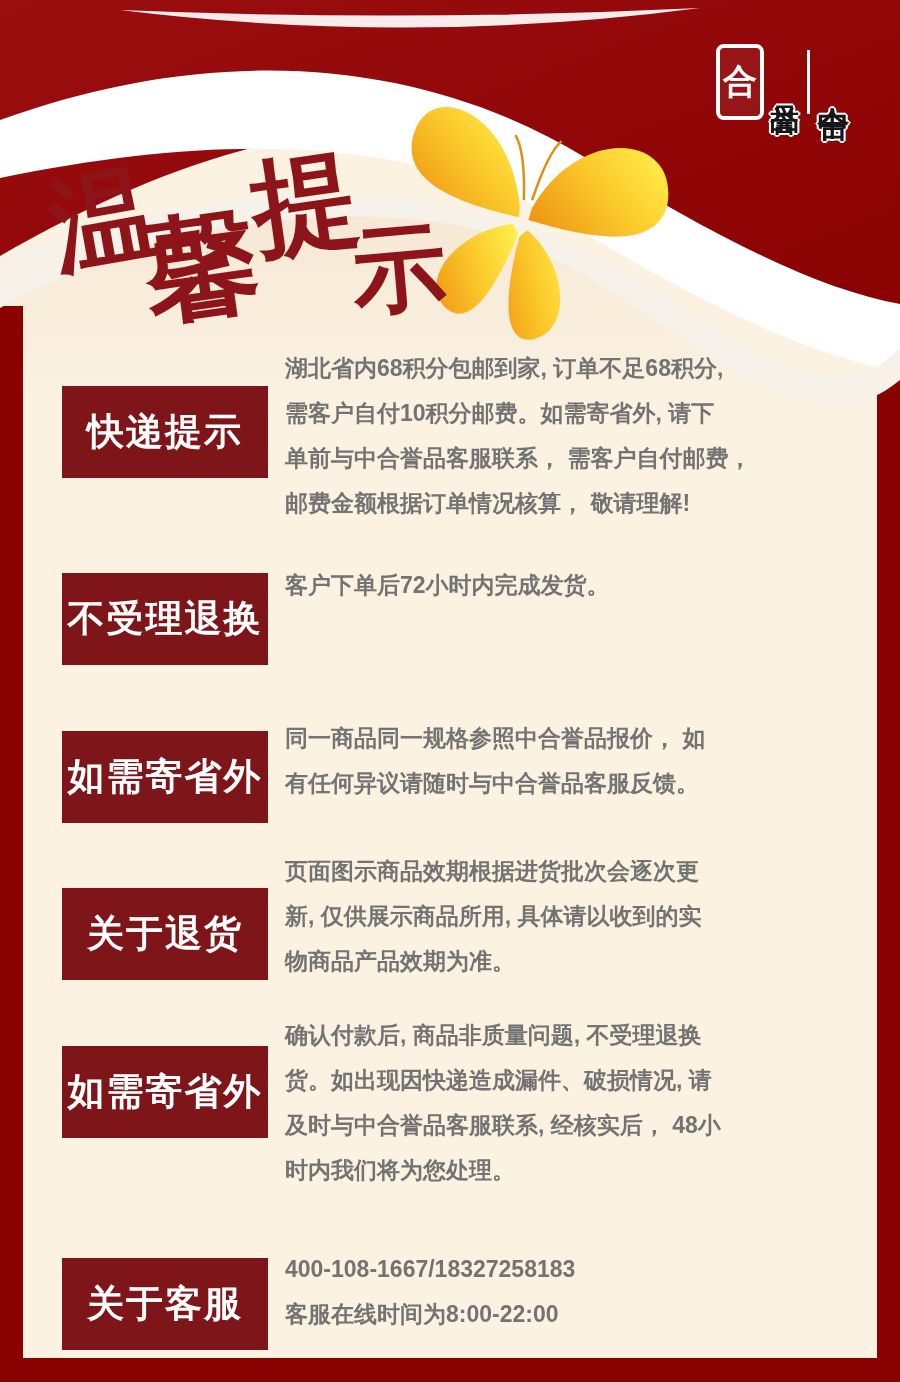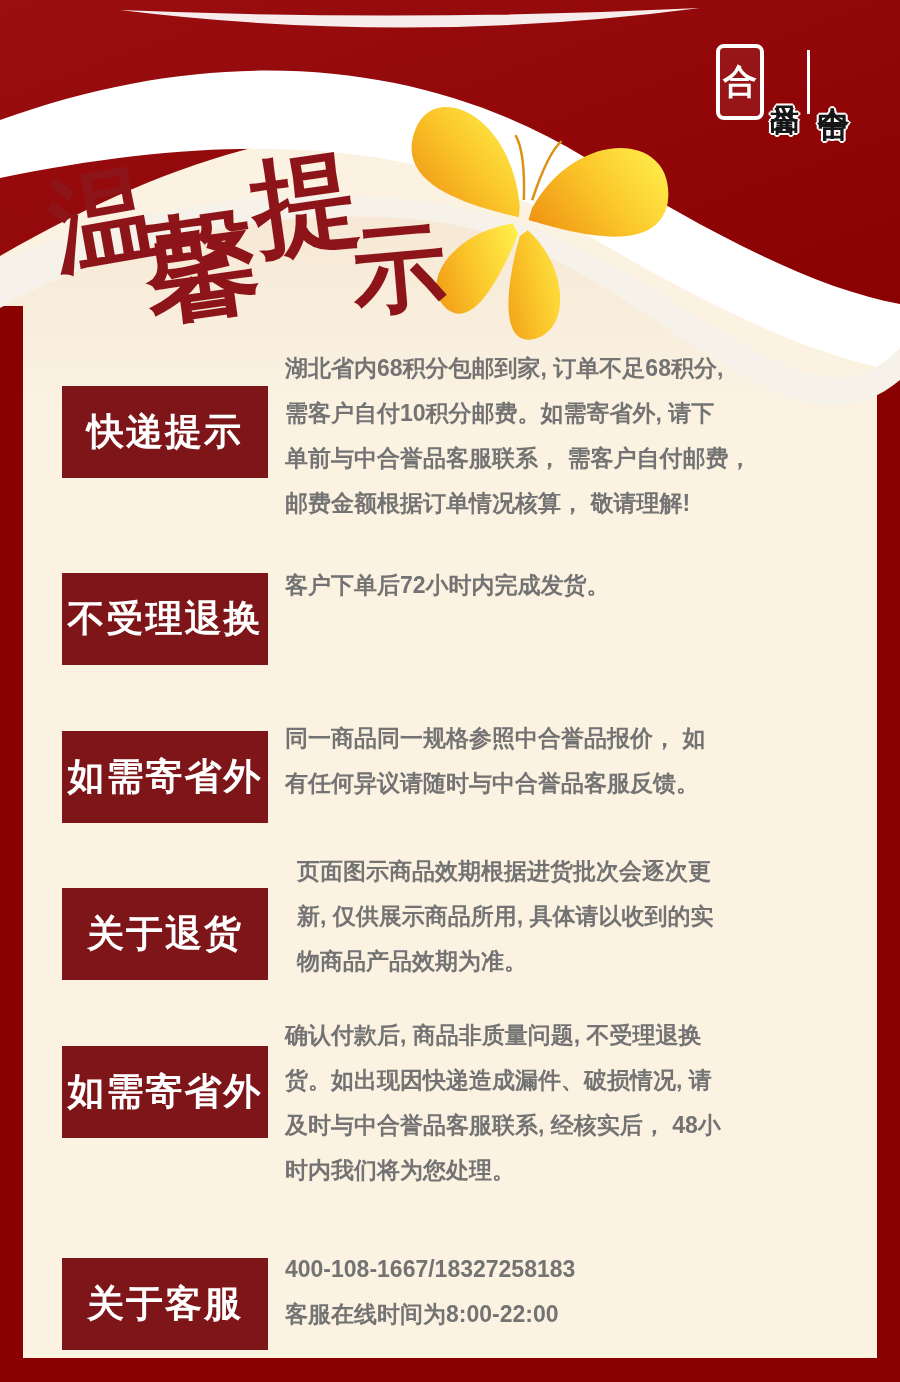--- a/index.html
+++ b/index.html
@@ -45,21 +45,21 @@
     display:flex;align-items:center;justify-content:center;margin-top:33px;
   }
   .sec-text{
     position:absolute;left:285px;width:592px;
     color:#737373;font-size:23px;line-height:45px;font-weight:bold;
     white-space:pre-line;
   }
   .s1{top:353px;} .s1 .sec-text{top:-7px;}
   .s2{top:540px;} .s2 .sec-text{top:23px;}
   .s3{top:698px;} .s3 .sec-text{top:18px;}
-  .s4{top:855px;} .s4 .sec-text{top:-6px;margin-left:12px;}
+  .s4{top:855px;} .s4 .sec-text{top:-6px;}
   .s5{top:1013px;}.s5 .sec-text{top:0px;}
   .s6{top:1225px;}.s6 .sec-text{top:22px;}
 </style>
 </head>
 <body>
 
 <div class="page">
 
   <div class="strip strip-left"></div>
   <div class="strip strip-right"></div>

